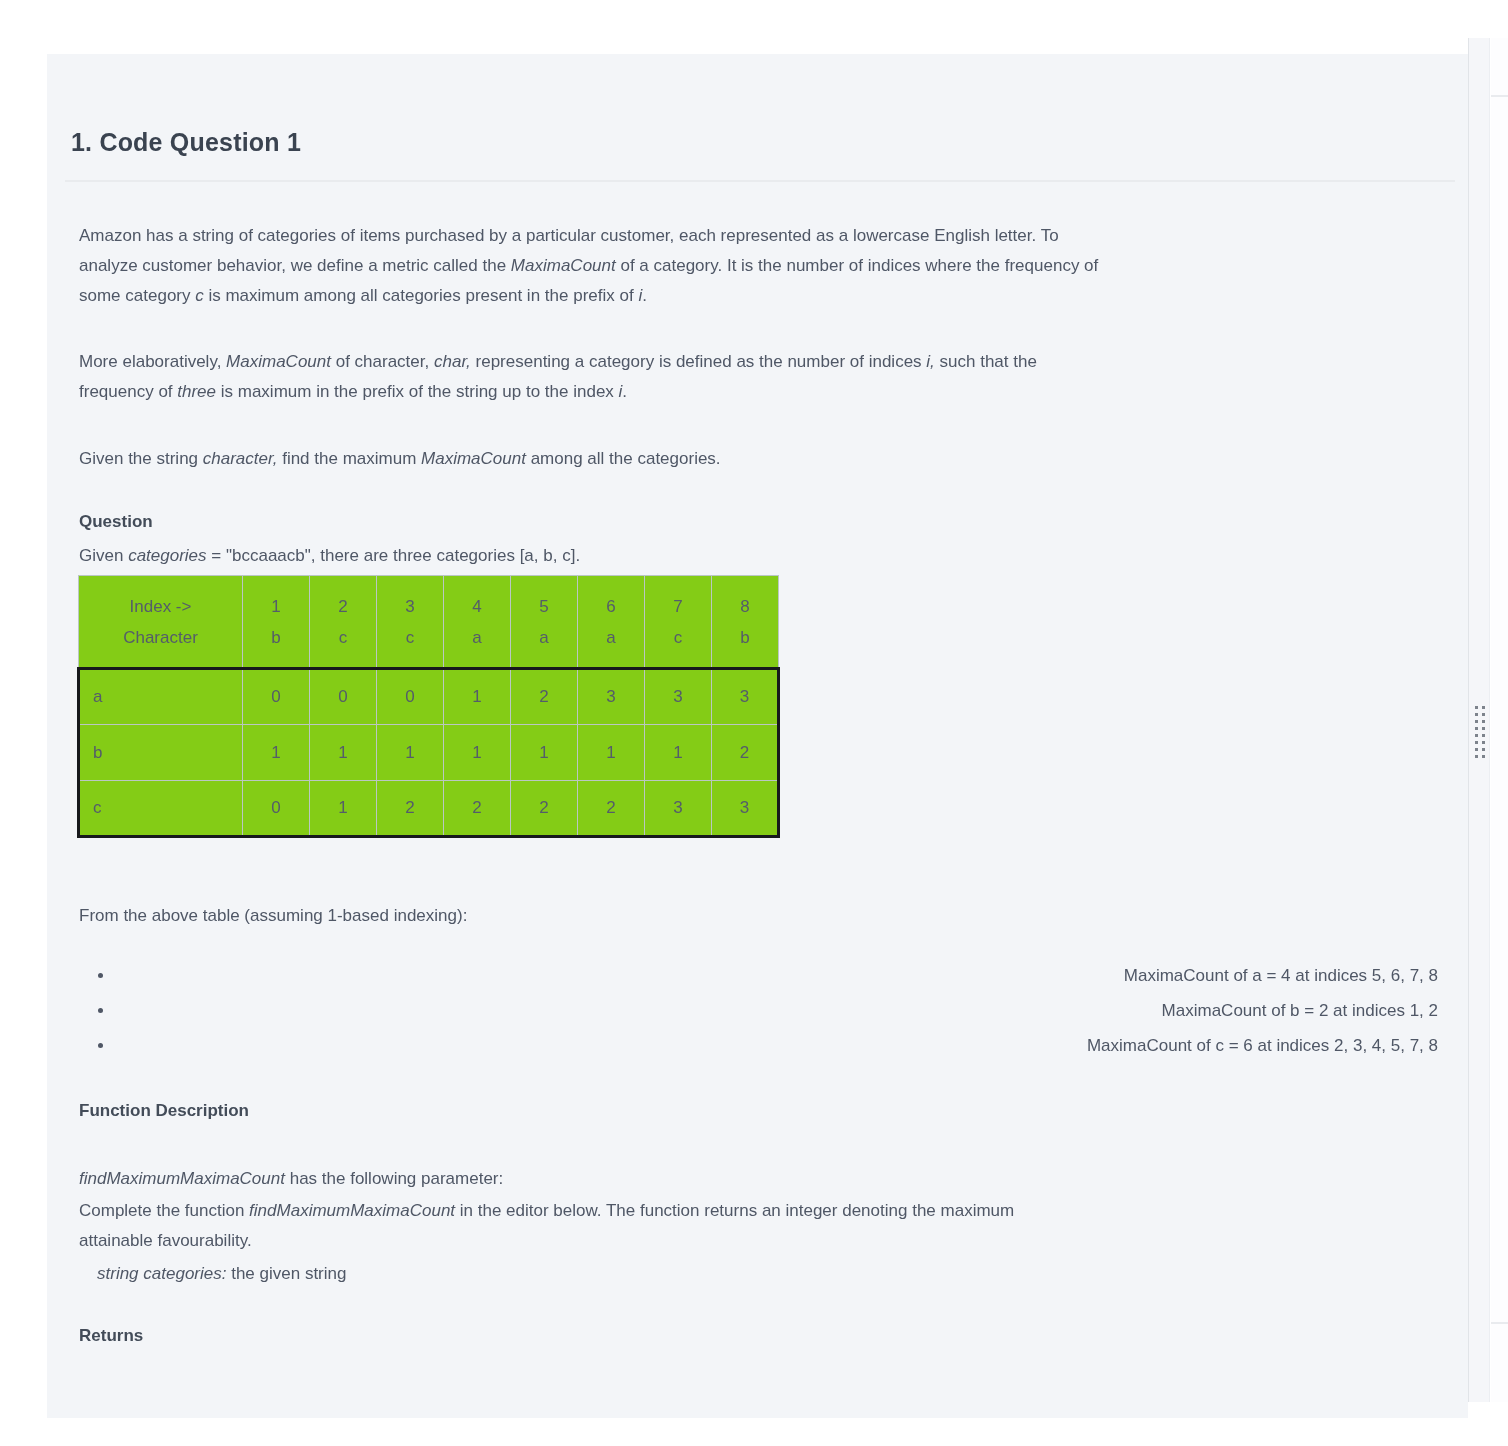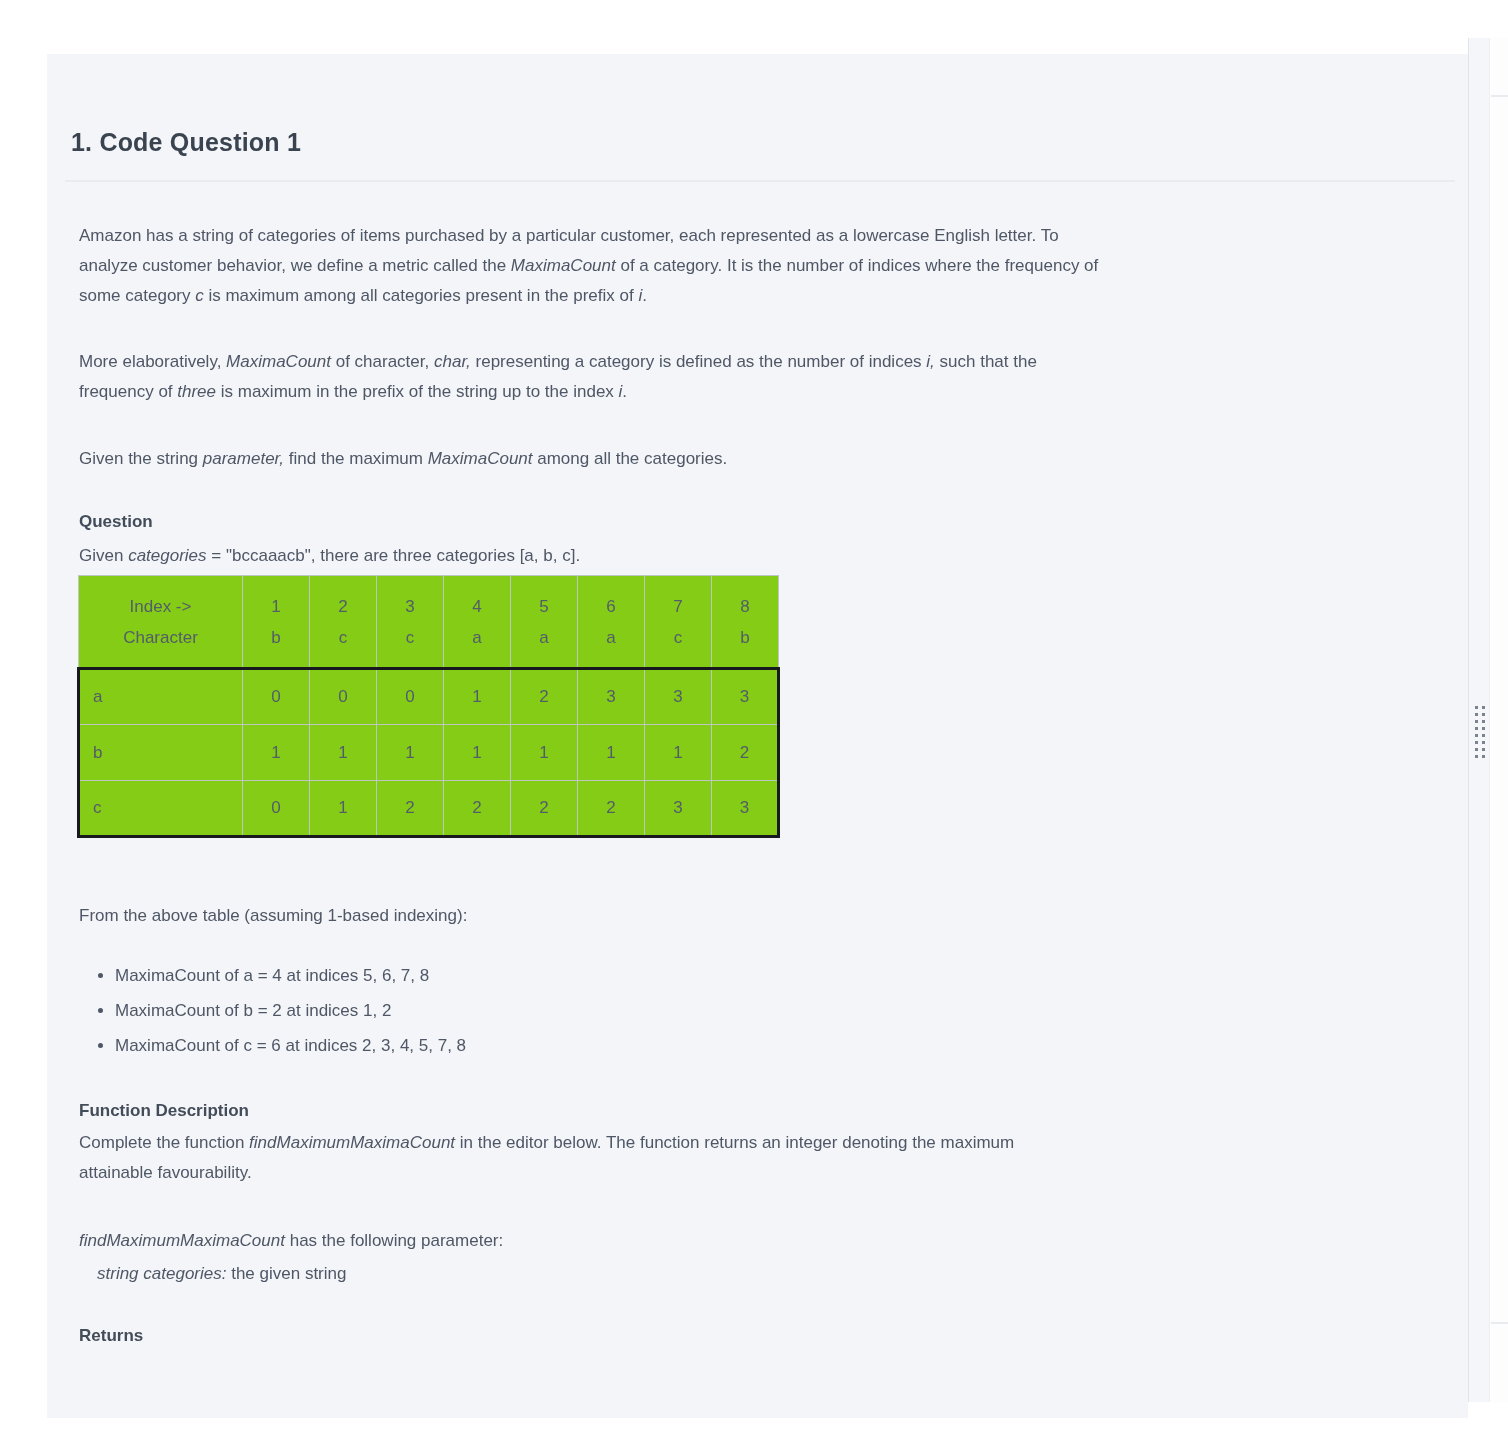--- a/index.html
+++ b/index.html
@@ -72,20 +72,21 @@
     height: 56px;
     text-align: center;
   }
   .ex-table td.rowlabel { text-align: left; padding-left: 13px; }
   .ex-table tbody { border: 3px solid #17191c; }
   .table-note { margin-top: 63px; }
   ul.bullets {
     margin: 30px 0 0 2px;
     padding-left: 36px;
     list-style: disc outside;
+    text-align: right;
   }
   ul.bullets li {
     font-size: 17px; line-height: 30px;
     color: #4f5766;
   }
   ul.bullets li + li { margin-top: 5px; }
   .conclusion { margin-top: 45px; }
   .fd-heading { margin-top: 35px; }
   .param-intro { margin-top: 38px; }
   .param-line { margin-top: 3px; margin-left: 20px; }
@@ -129,21 +130,21 @@
 <div class="panel">
 
   <h1 class="q-title">1. Code Question 1</h1>
   <hr class="title-divider">
 
   <p class="body-text mt-29">Amazon has a string of categories of items purchased by a particular customer, each represented as a lowercase English letter. To
 analyze customer behavior, we define a metric called the <i>MaximaCount</i> of a category. It is the number of indices where the frequency of
 some category <i>c</i> is maximum among all categories present in the prefix of <i>i</i>.</p>
   <p class="body-text">More elaboratively, <i>MaximaCount</i> of character, <i>char,</i> representing a category is defined as the number of indices <i>i,</i> such that the
 frequency of <i>three</i> is maximum in the prefix of the string up to the index <i>i</i>.</p>
-  <p class="body-text mt-37">Given the string <i>parameter,</i> find the maximum <i>MaximaCount</i> among all the categories.</p>
+  <p class="body-text mt-37">Given the string <i>character,</i> find the maximum <i>MaximaCount</i> among all the categories.</p>
 
   <p class="heading">Question</p>
   <p class="body-text no-gap">Given <i>categories</i> = "bccaaacb", there are three categories [a, b, c].</p>
 
   <table class="ex-table">
     <thead>
         <tr>
           <th class="corner">
             <div>Index -&gt;</div>
             <div>Character</div>
@@ -222,24 +223,24 @@
   <p class="body-text table-note">From the above table (assuming 1-based indexing):</p>
 
   <ul class="bullets">
     <li>MaximaCount of a = 4 at indices 5, 6, 7, 8</li>
     <li>MaximaCount of b = 2 at indices 1, 2</li>
     <li>MaximaCount of c = 6 at indices 2, 3, 4, 5, 7, 8</li>
   </ul>
 
 
   <p class="heading fd-heading">Function Description</p>
+  <p class="body-text param-intro"><i>findMaximumMaximaCount</i> has the following parameter:</p>
+
   <p class="body-text tight">Complete the function <i>findMaximumMaximaCount</i> in the editor below. The function returns an integer denoting the maximum
 attainable favourability.</p>
-
-  <p class="body-text param-intro"><i>findMaximumMaximaCount</i> has the following parameter:</p>
   <p class="body-text param-line"><i>string categories:</i> the given string</p>
 
   <p class="heading returns-heading">Returns</p>
 
 </div>
 
 <div class="splitter">
   <div class="grip"></div>
 </div>
 

